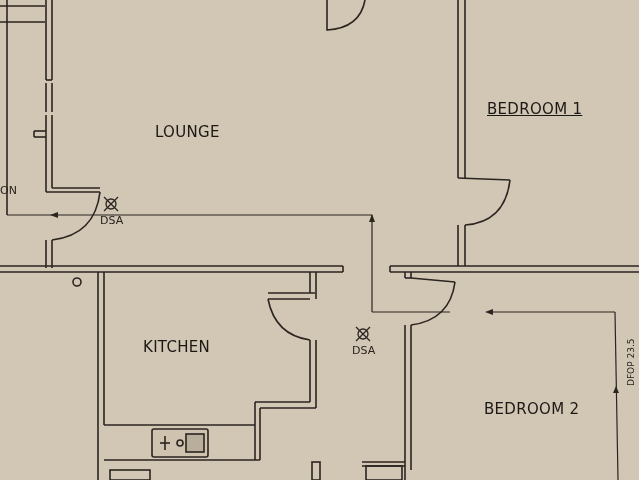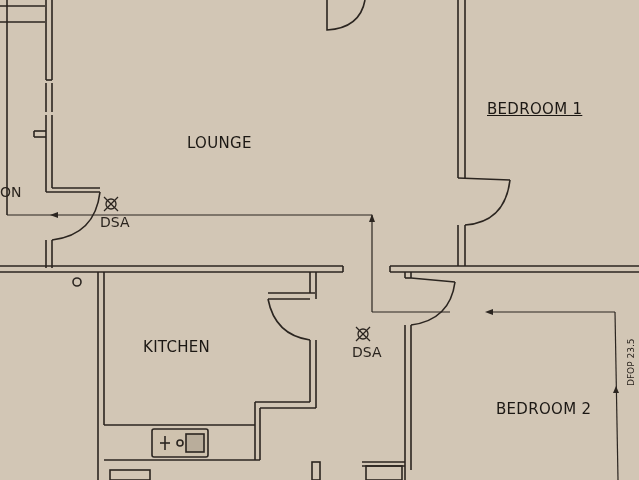--- a/index.html
+++ b/index.html
@@ -1,19 +1,19 @@
 <!DOCTYPE html>
 <html><head>
 <meta charset="utf-8">
 <style>
   html, body { margin:0; padding:0; }
   body { width:639px; height:480px; overflow:hidden; background:#d2c6b5; font-family:"Liberation Sans", sans-serif; }
   #plan { position:absolute; left:0; top:0; width:639px; height:480px; }
   .room-label { position:absolute; font-family:"DejaVu Sans", sans-serif; font-size:15px; letter-spacing:0.3px; color:#1c1814; white-space:nowrap; }
-  .dsa { position:absolute; font-family:"DejaVu Sans", sans-serif; font-size:14px; color:#2a241e; }
+  .dsa { position:absolute; font-family:"DejaVu Sans", sans-serif; font-size:11px; color:#2a241e; }
   .dim { position:absolute; font-family:"DejaVu Sans", sans-serif; font-size:9px; color:#2a241e; transform:rotate(-90deg); transform-origin:left top; white-space:nowrap; }
 </style>
 </head>
 <body>
 
 <div id="plan">
   <svg width="639" height="480" viewBox="0 0 639 480" xmlns="http://www.w3.org/2000/svg">
     <g fill="none" stroke="#2b2520" stroke-width="1.6">
 
       <g>
@@ -129,23 +129,23 @@
         <line x1="118" y1="197" x2="104" y2="211"></line>
       </g>
       <g>
         <circle cx="363" cy="334" r="5"></circle>
         <line x1="356" y1="327" x2="370" y2="341"></line>
         <line x1="370" y1="327" x2="356" y2="341"></line>
       </g>
     </g>
   </svg>
 
-  <div class="room-label" style="left:155px;top:134px;margin-left:32px;">LOUNGE</div>
+  <div class="room-label" style="left:155px;top:123px;">LOUNGE</div>
   <div class="room-label" style="left:487px;top:100px;text-decoration:underline;">BEDROOM 1</div>
   <div class="room-label" style="left:143px;top:338px;">KITCHEN</div>
-  <div class="room-label" style="left:496px;top:400px;">BEDROOM 2</div>
+  <div class="room-label" style="left:484px;top:400px;">BEDROOM 2</div>
 
   <div class="dsa" style="left:100px;top:214px;">DSA</div>
   <div class="dsa" style="left:352px;top:344px;">DSA</div>
 
   <div class="dim" style="left:626px;top:386px;">DFOP 23.5</div>
   <div class="dsa" style="left:0px;top:184px;">ON</div>
 </div>
 
 </body></html>

